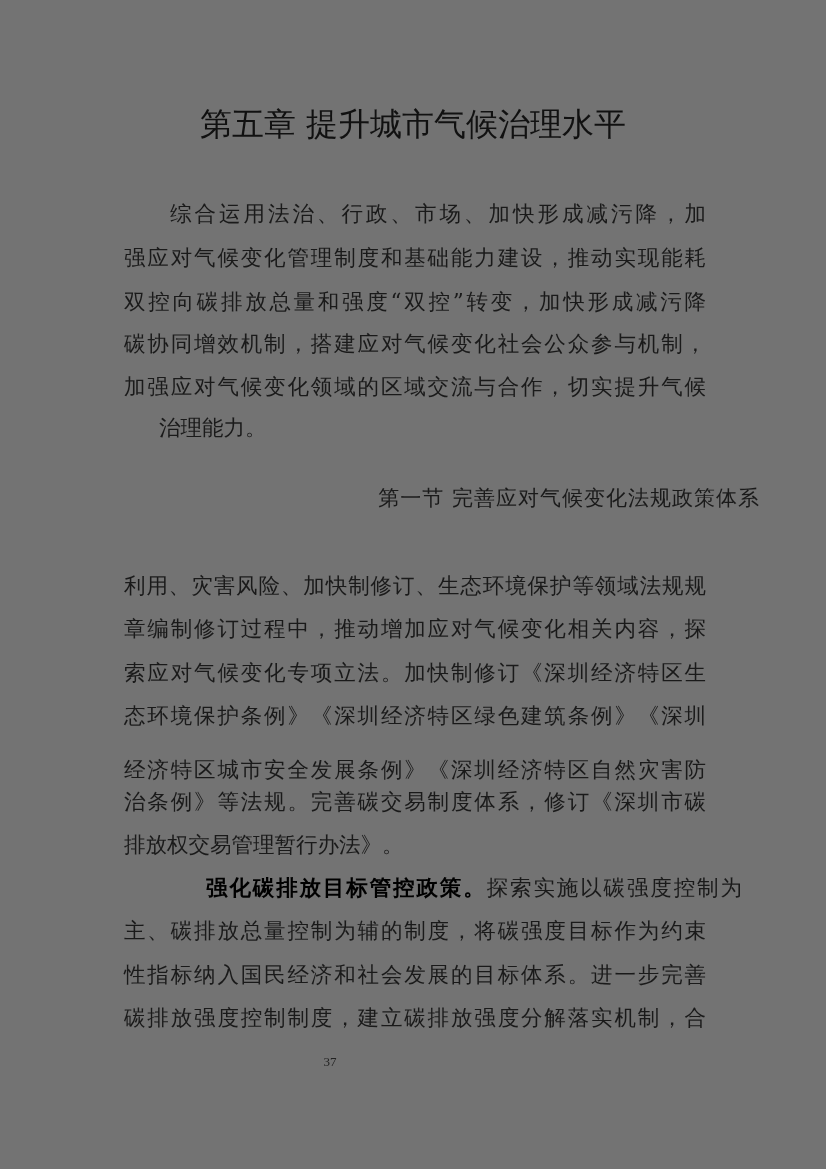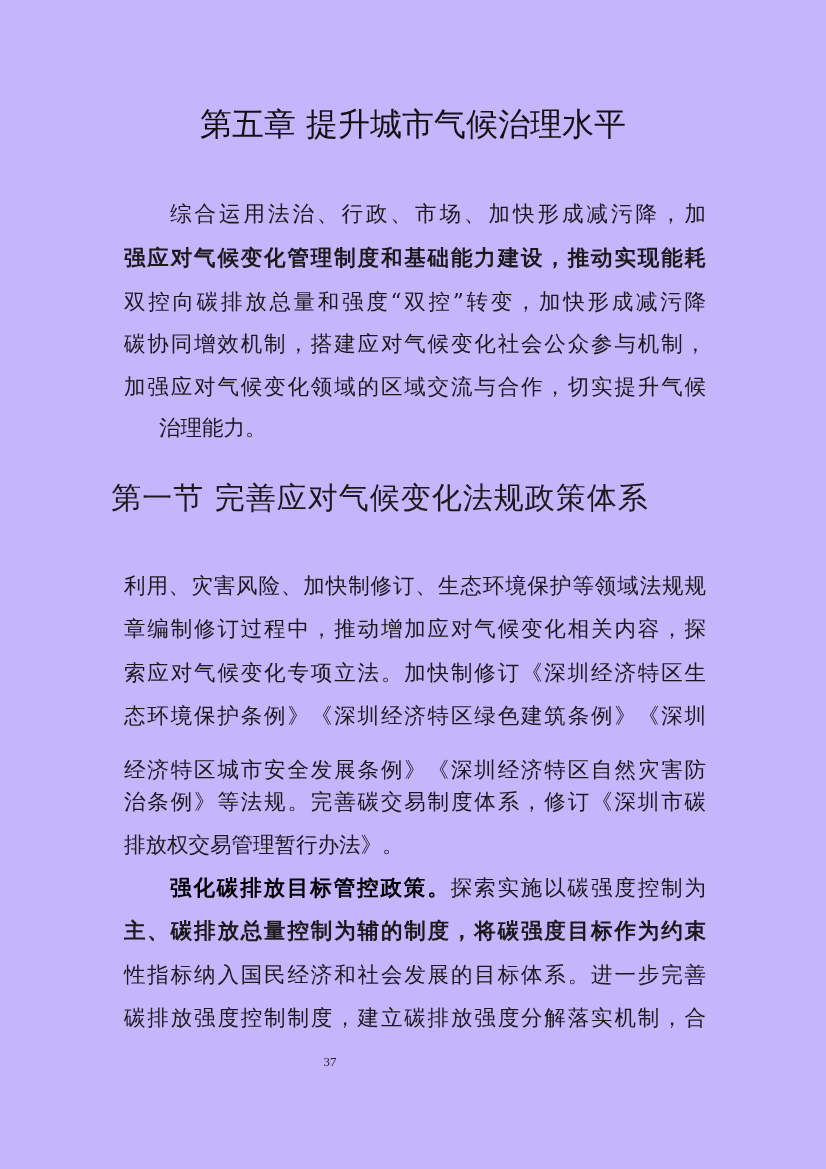--- a/index.html
+++ b/index.html
@@ -1,66 +1,66 @@
 <!DOCTYPE html>
 <html><head>
   <meta charset="utf-8">
   <style>
     html, body { margin: 0; padding: 0; background: #ffffff; }
     body { width: 826px; height: 1169px; position: relative; overflow: hidden; color: #111; }
-    .page { position: absolute; left: 0; top: 0; width: 826px; height: 1169px; background: #c4b5fd; }
+    .page { position: absolute; left: 0; top: 0; width: 826px; height: 1169px; background: #737373; }
     .chapter-title {
       position: absolute; left: 0; width: 826px; top: 102px; text-align: center;
       font-family: "DejaVu Sans", "Liberation Sans", sans-serif;
       font-size: 32px; line-height: 44px; color: #111; letter-spacing: 0px;
     }
     .line {
       position: absolute; left: 124px; width: 582px; height: 36px;
       font-family: "DejaVu Serif", "Liberation Serif", serif;
       font-size: 21.5px; line-height: 36px; color: #1a1a1a;
       white-space: nowrap; text-align: justify; text-align-last: justify;
     }
     .line.indent { left: 170px; width: 536px; }
     .line.last { text-align-last: left; }
     .section-title {
-      position: absolute; left: 0; width: 760px; top: 480px; text-align: center;
+      position: absolute; left: 0; width: 760px; top: 480px; text-align: right;
       font-family: "DejaVu Serif", "Liberation Serif", serif;
-      font-size: 30px; line-height: 36px; color: #1a1a1a; letter-spacing: 1px;
+      font-size: 21px; line-height: 36px; color: #1a1a1a; letter-spacing: 1px;
     }
     .bold { font-weight: bold; font-family: "DejaVu Sans", "Liberation Sans", sans-serif; color: #000; }
     .page-number {
       position: absolute; left: 0; width: 660px; top: 1054px; text-align: center;
       font-family: "Liberation Serif", "DejaVu Serif", serif; font-size: 13px; color: #222;
     }
   </style>
 </head>
 <body>
 
 <div class="page">
 
   <div class="chapter-title">第五章 提升城市气候治理水平</div>
 
   <div class="line indent" style="top:196px;">综合运用法治、行政、市场、加快形成减污降，加</div>
-  <div class="line" style="top:240px;font-weight:bold;">强应对气候变化管理制度和基础能力建设，推动实现能耗</div>
+  <div class="line" style="top:240px;">强应对气候变化管理制度和基础能力建设，推动实现能耗</div>
   <div class="line" style="top:284px;">双控向碳排放总量和强度“双控”转变，加快形成减污降</div>
   <div class="line" style="top:326px;">碳协同增效机制，搭建应对气候变化社会公众参与机制，</div>
   <div class="line" style="top:369px;">加强应对气候变化领域的区域交流与合作，切实提升气候</div>
   <div class="line last" style="top:410px;margin-left:35px;">治理能力。</div>
 
   <div class="section-title">第一节 完善应对气候变化法规政策体系</div>
 
   <div class="line" style="top:568px;">利用、灾害风险、加快制修订、生态环境保护等领域法规规</div>
   <div class="line" style="top:611px;">章编制修订过程中，推动增加应对气候变化相关内容，探</div>
   <div class="line" style="top:655px;">索应对气候变化专项立法。加快制修订《深圳经济特区生</div>
   <div class="line" style="top:698px;">态环境保护条例》《深圳经济特区绿色建筑条例》《深圳</div>
   <div class="line" style="top:752px;">经济特区城市安全发展条例》《深圳经济特区自然灾害防</div>
   <div class="line" style="top:784px;">治条例》等法规。完善碳交易制度体系，修订《深圳市碳</div>
   <div class="line last" style="top:827px;">排放权交易管理暂行办法》。</div>
 
-  <div class="line indent" style="top:870px;">
+  <div class="line indent" style="top:870px;margin-left:36px;">
     <span class="bold">强化碳排放目标管控政策。</span><span>探索实施以碳强度控制为</span>
   </div>
-  <div class="line" style="top:913px;font-weight:bold;">主、碳排放总量控制为辅的制度，将碳强度目标作为约束</div>
+  <div class="line" style="top:913px;">主、碳排放总量控制为辅的制度，将碳强度目标作为约束</div>
   <div class="line" style="top:957px;">性指标纳入国民经济和社会发展的目标体系。进一步完善</div>
   <div class="line" style="top:1000px;">碳排放强度控制制度，建立碳排放强度分解落实机制，合</div>
 
   <div class="page-number">37</div>
 </div>
 
 </body></html>

